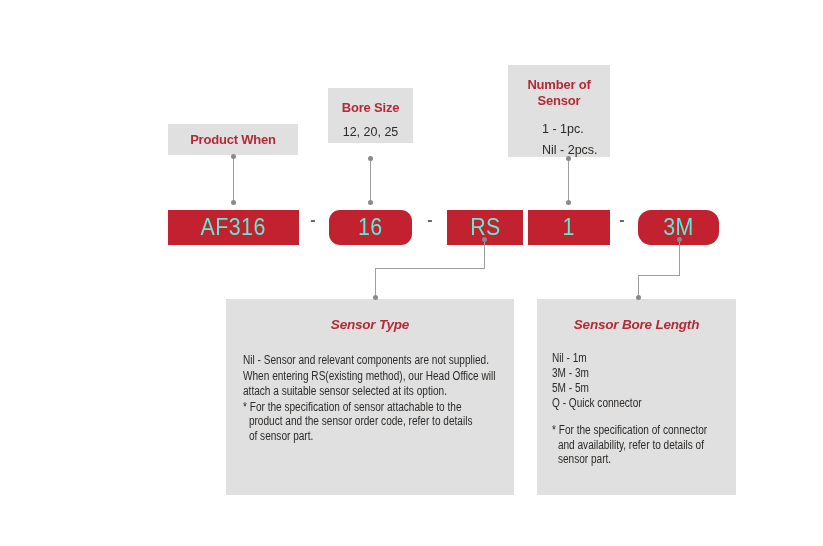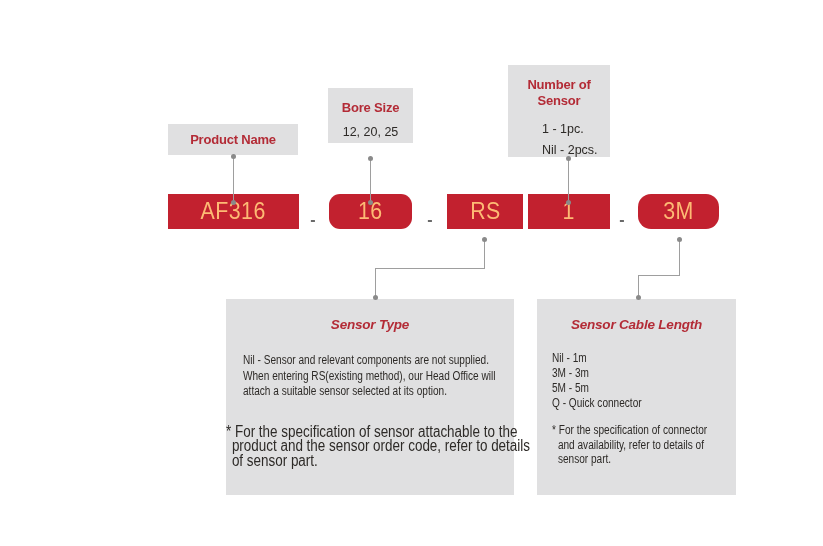--- a/index.html
+++ b/index.html
@@ -9,22 +9,22 @@
     color:#2d2a27;
   }
   
   .gray-box { position:absolute; background:#e0e0e1; }
   .box-title {
     color:#b32b36; font-weight:bold; font-size:13px;
     text-align:center; letter-spacing:-0.2px; line-height:16px;
   }
   
   .red-seg {
-    position:absolute; top:194px; height:35px; background:#c2212f;
-    color:#fdba74; font-size:23px; text-align:center; line-height:35px;
+    position:absolute; top:210px; height:35px; background:#c2212f;
+    color:#5eead4; font-size:23px; text-align:center; line-height:35px;
   }
   .seg-text { display:inline-block; transform:scaleX(0.93); letter-spacing:0.5px; }
   .dash {
     position:absolute; top:203px; height:35px; width:20px; line-height:33px;
     color:#6a6a6a; font-size:16px; text-align:center; font-weight:bold;
   }
   
   .vline, .hline { position:absolute; background:#9e9e9e; }
   .vline { width:1px; }
   .hline { height:1px; }
@@ -35,33 +35,33 @@
   
   .label-center { line-height:31px; font-size:13px; }
   .bore-box { padding-top:12px; box-sizing:border-box; }
   .bore-values { margin-top:9px; text-align:center; font-size:12.5px; }
   .nos-box { padding-top:12px; box-sizing:border-box; }
   .nos-options { margin-top:10px; padding-left:34px; font-size:12.5px; line-height:21px; }
   
   .panel { box-sizing:border-box; padding-top:18px; }
   .panel-title { font-size:13.5px;font-style:italic; }
   .panel-body { margin-top:20px; padding-left:17px; font-size:12px; line-height:15.5px; }
-  .panel-note { margin-top:25px; padding-left:0; font-size:16px; line-height:14.5px; }
+  .panel-note { margin-top:0; padding-left:17px; font-size:12px; line-height:14.5px; }
   .cable-options { margin-top:18px; padding-left:15px; font-size:12px; line-height:15px; }
   .cable-note { margin-top:12px; padding-left:15px; font-size:12px; line-height:14.5px; }
   .cond { transform:scaleX(0.84); transform-origin:0 50%; white-space:nowrap; }
   .note-cont { padding-left:7px; }
 </style>
 </head>
 <body>
 
 <div class="canvas">
 
   <div class="gray-box label-center" style="left:168px; top:124px; width:130px; height:31px;">
-    <div class="box-title" style="line-height:31px;">Product Name</div>
+    <div class="box-title" style="line-height:31px;">Product When</div>
   </div>
 
   <div class="gray-box bore-box" style="left:328px; top:88px; width:85px; height:55px;">
     <div class="box-title">Bore Size</div>
     <div class="bore-values">12, 20, 25</div>
   </div>
 
   <div class="gray-box nos-box" style="left:508px; top:65px; width:102px; height:92px;">
     <div class="box-title">Number of Sensor</div>
     <div class="nos-options">
@@ -120,21 +120,21 @@
       <div class="cond">attach a suitable sensor selected at its option.</div>
     </div>
     <div class="panel-note">
       <div class="cond">* For the specification of sensor attachable to the</div>
       <div class="cond note-cont">product and the sensor order code, refer to details</div>
       <div class="cond note-cont">of sensor part.</div>
     </div>
   </div>
 
   <div class="gray-box panel" style="left:537px; top:299px; width:199px; height:196px;">
-    <div class="box-title panel-title">Sensor Cable Length</div>
+    <div class="box-title panel-title">Sensor Bore Length</div>
     <div class="cable-options">
       <div class="cond">Nil - 1m</div>
       <div class="cond">3M - 3m</div>
       <div class="cond">5M - 5m</div>
       <div class="cond">Q - Quick connector</div>
     </div>
     <div class="cable-note">
       <div class="cond">* For the specification of connector</div>
       <div class="cond note-cont">and availability, refer to details of</div>
       <div class="cond note-cont">sensor part.</div>

